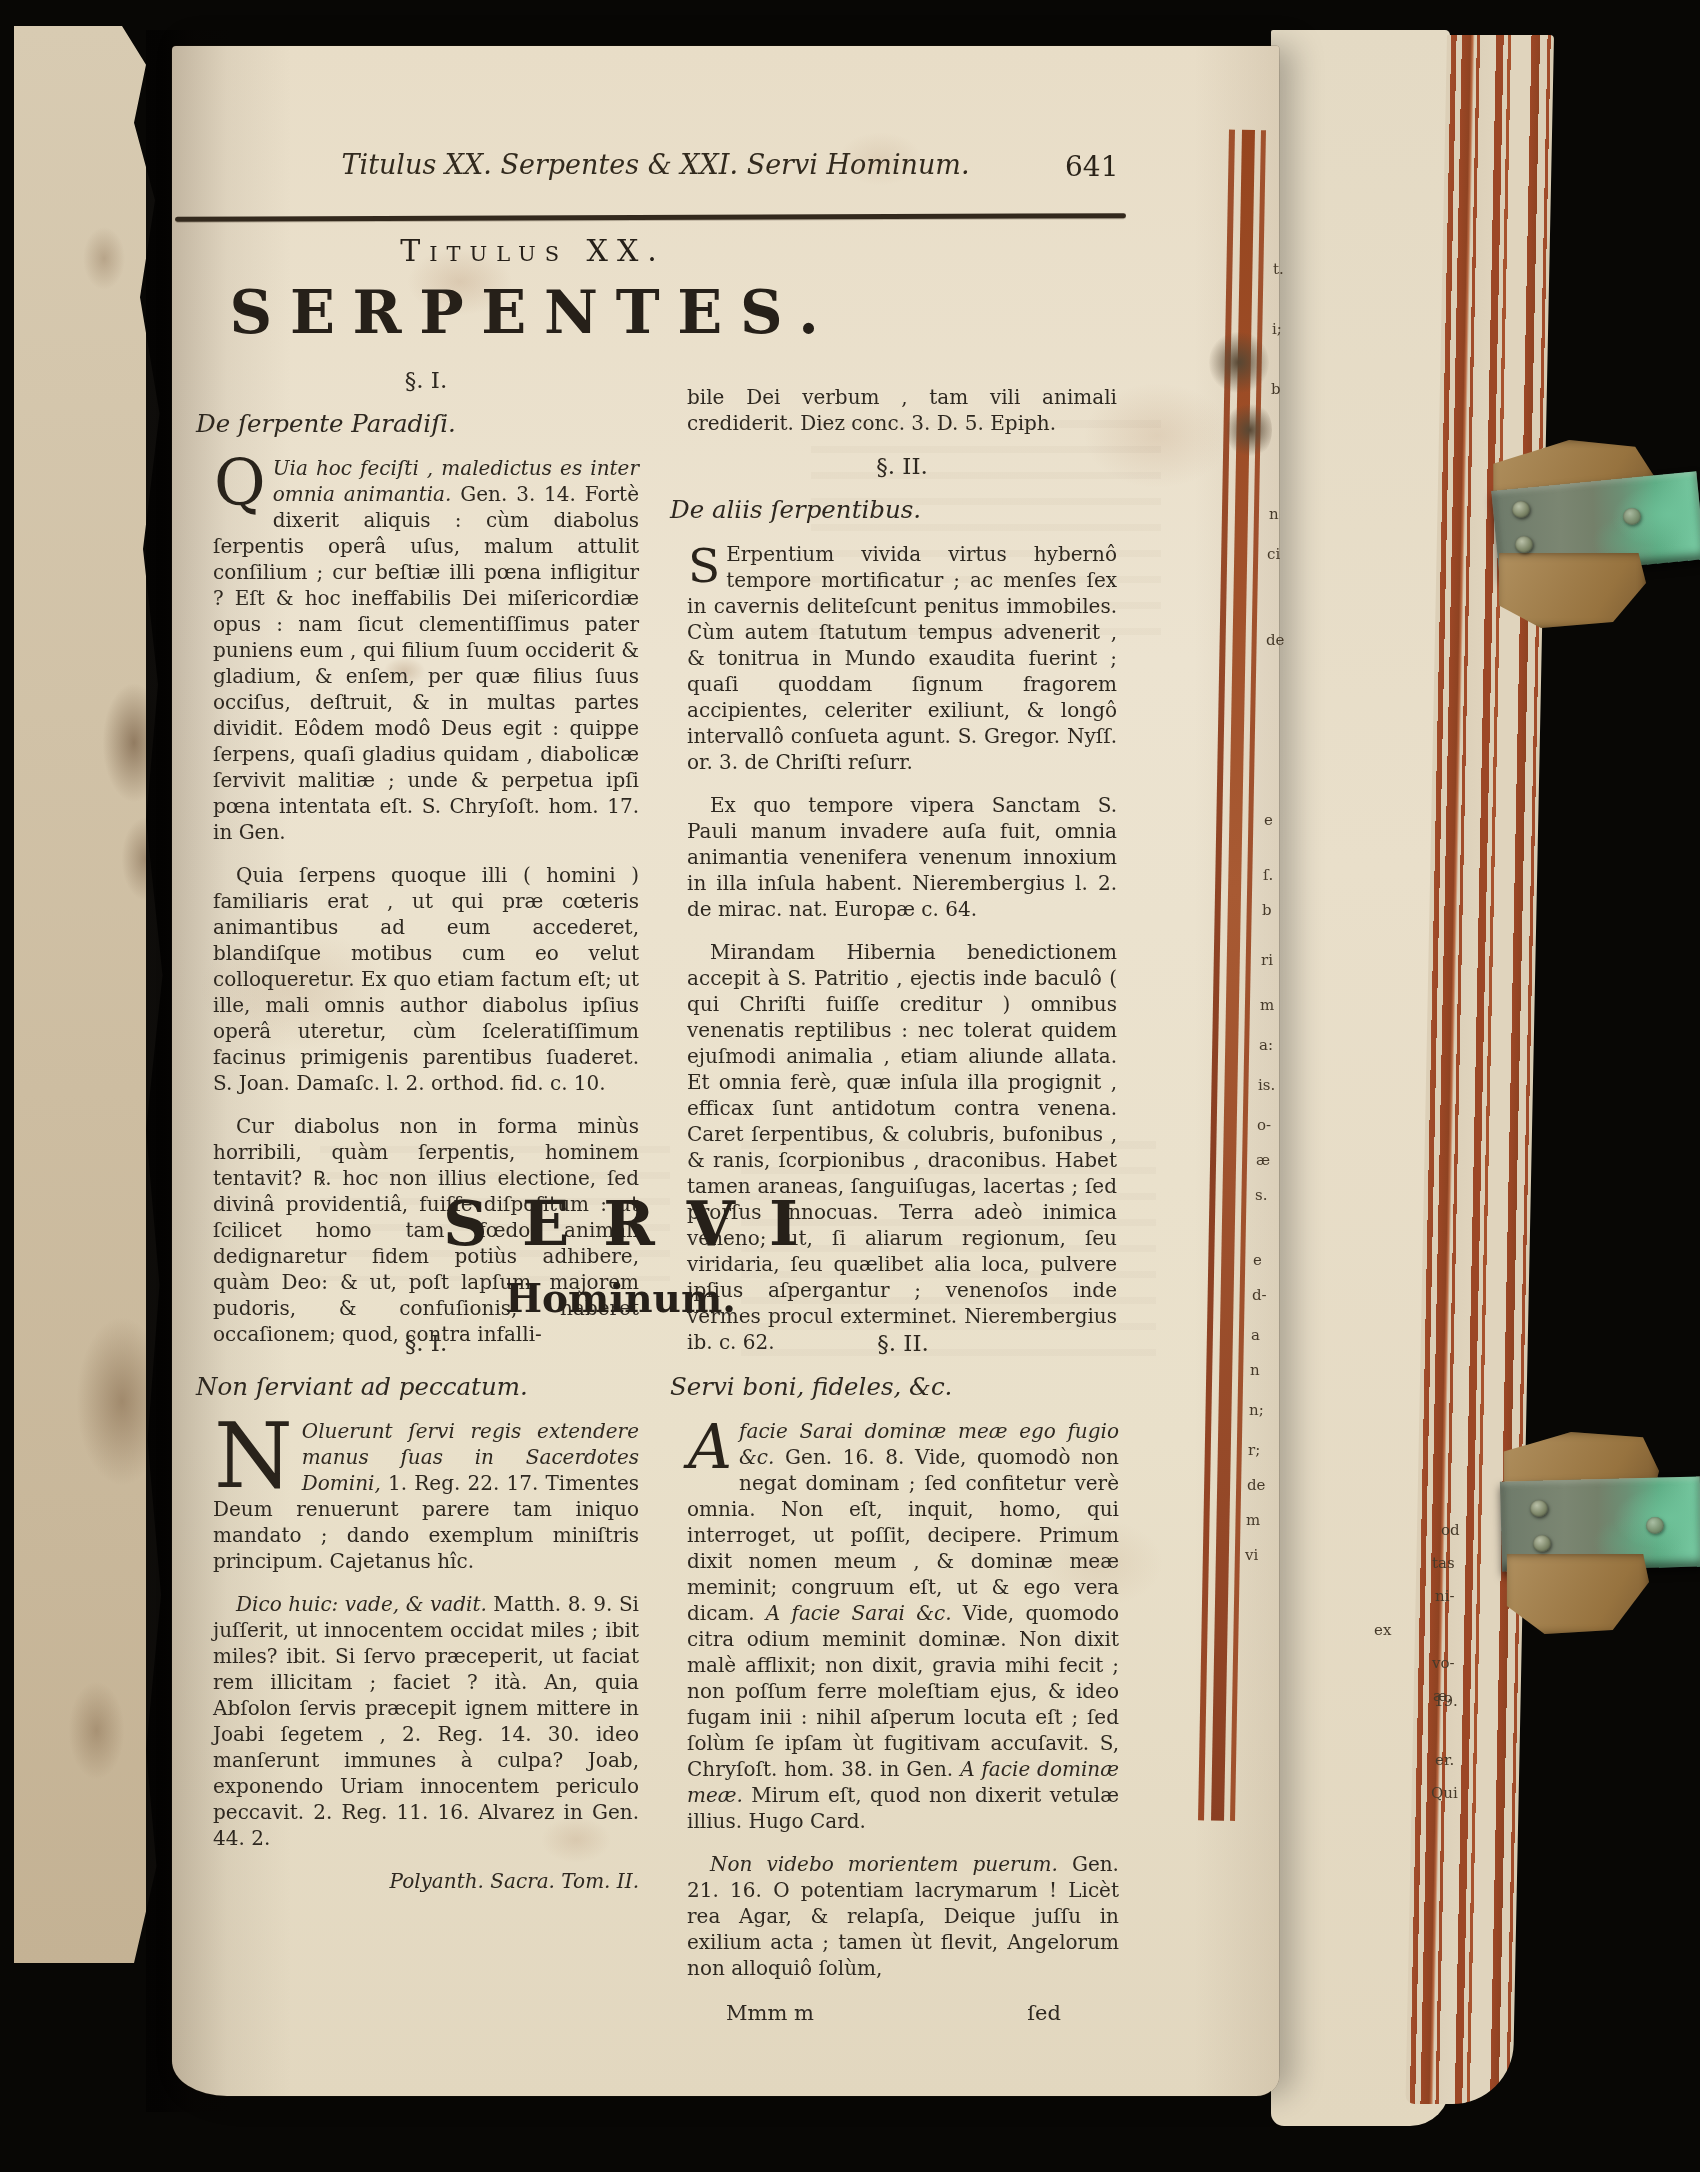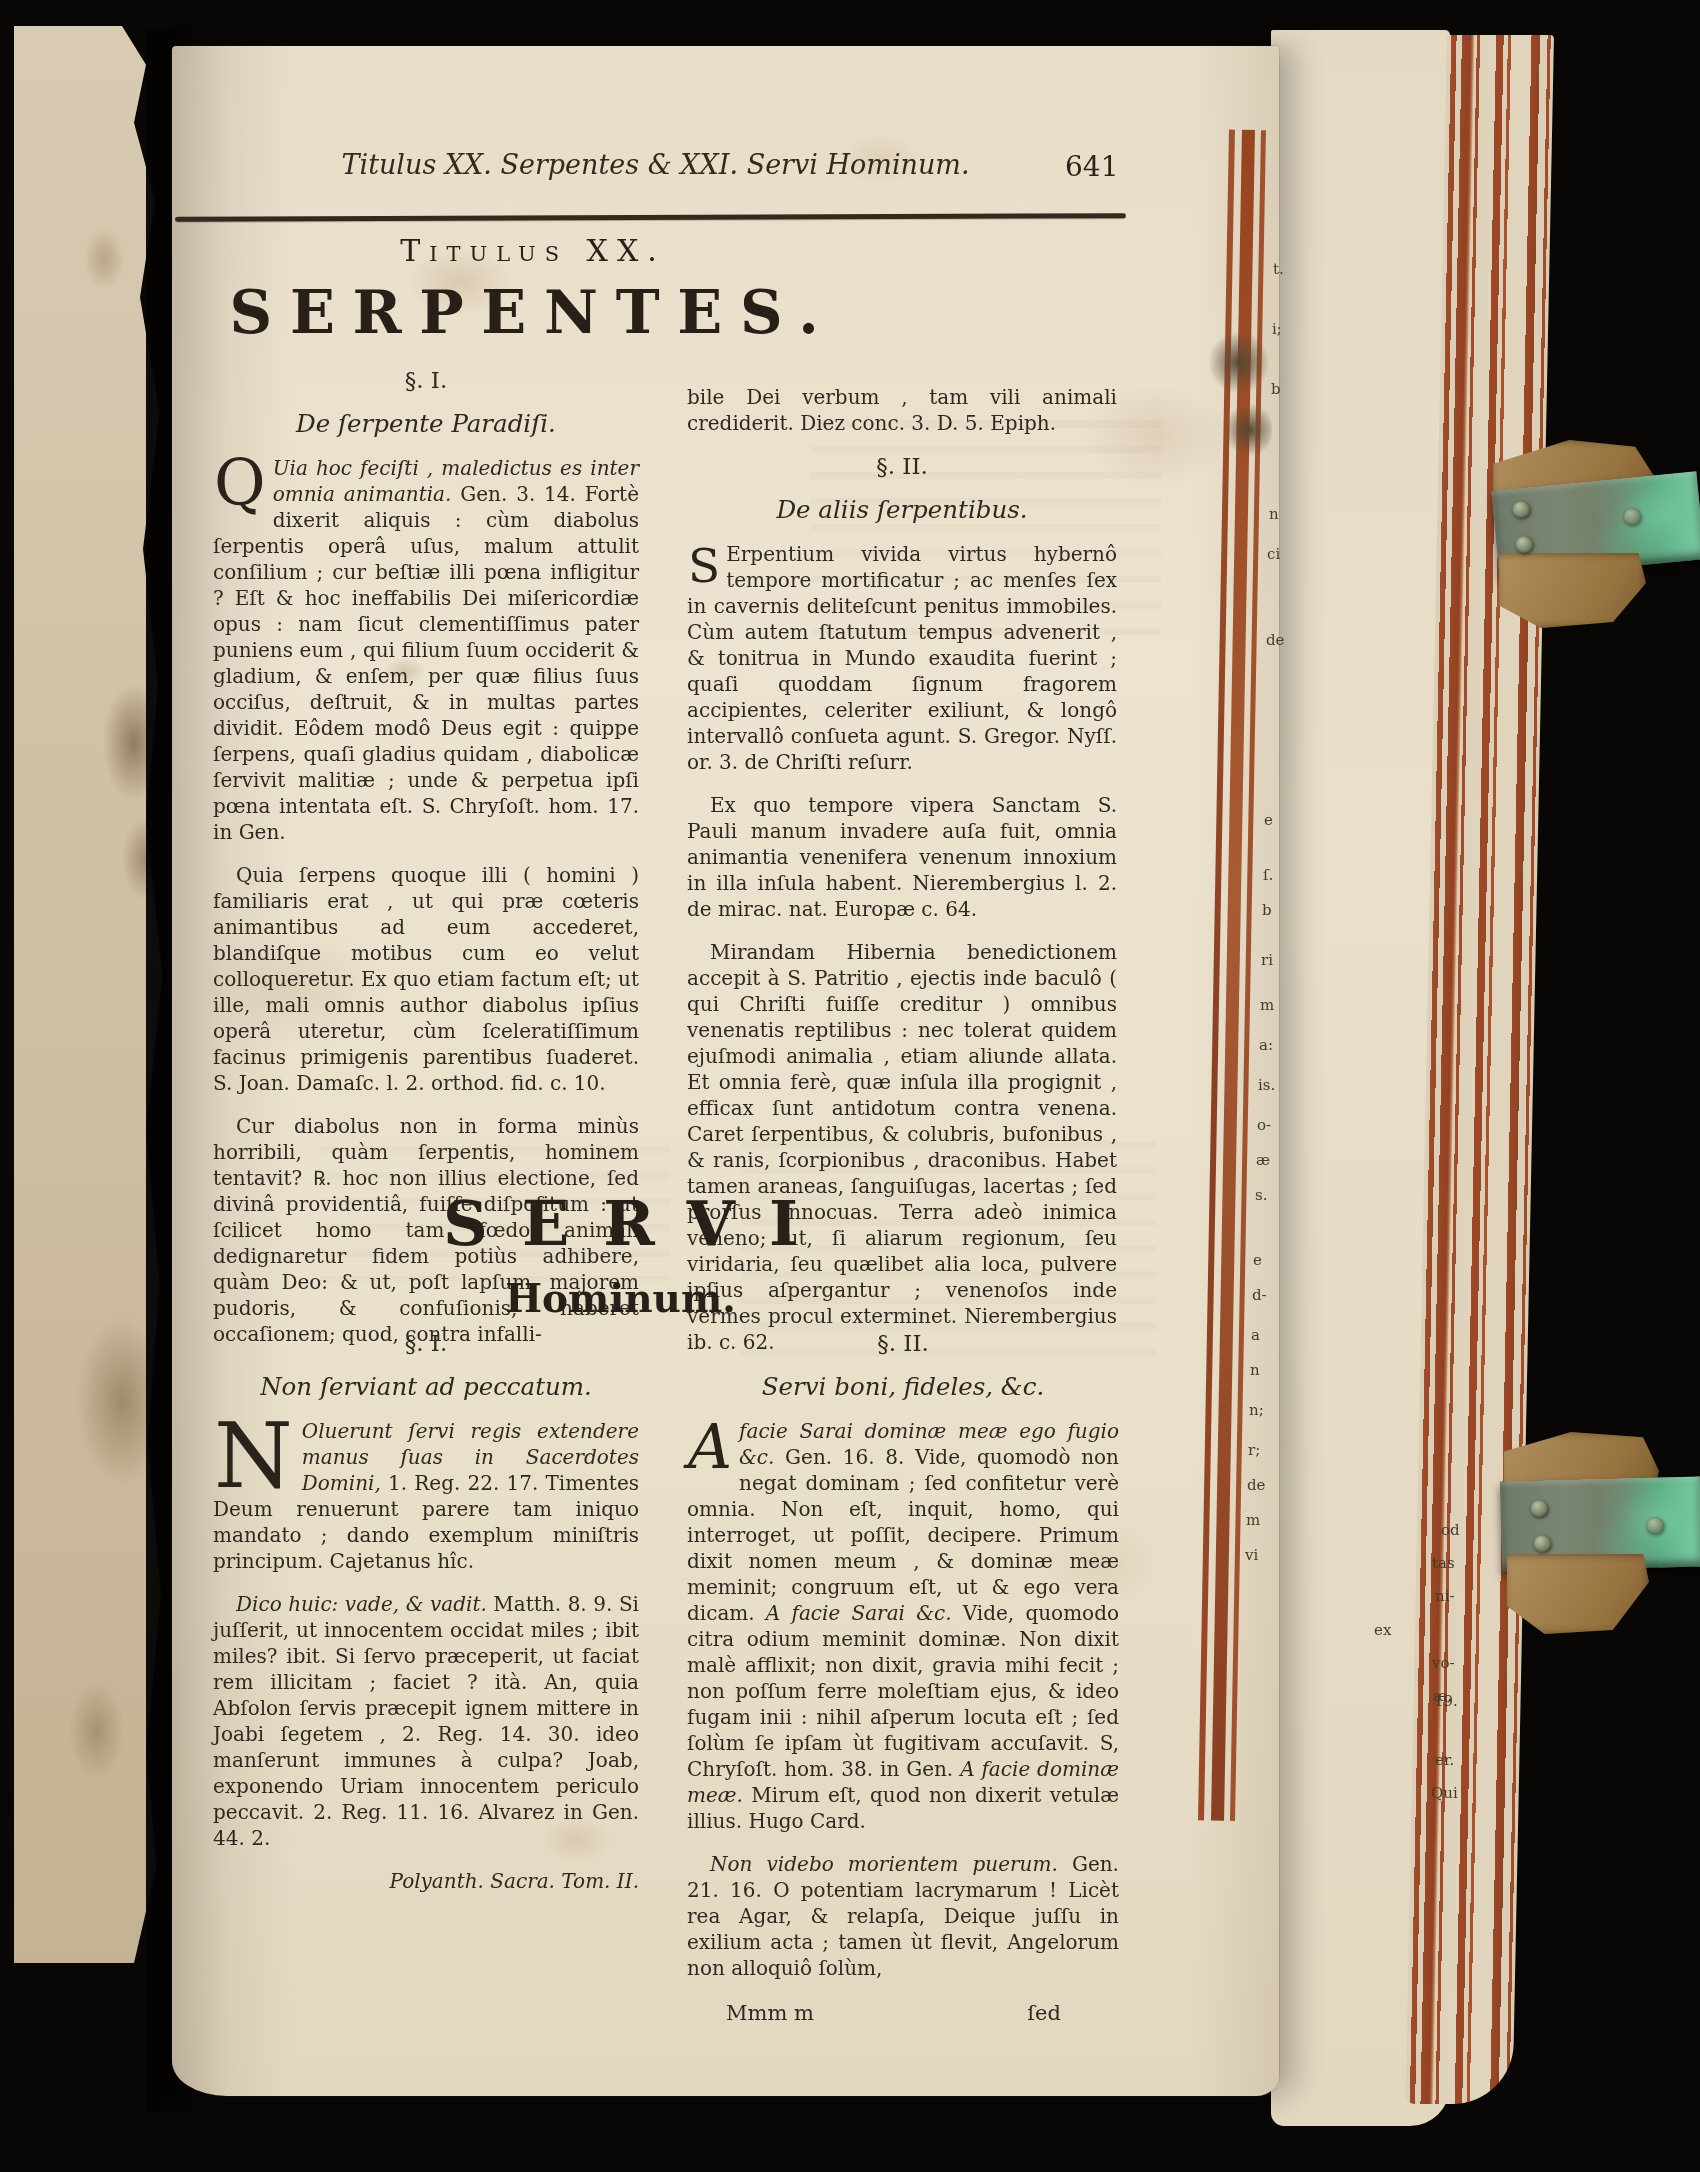--- a/index.html
+++ b/index.html
@@ -107,21 +107,21 @@
   .t21t{left:195px;top:1187px;width:851px;font-size:62px;letter-spacing:.55em;font-weight:bold;text-indent:.55em;}
   .t21s{left:195px;top:1275px;width:851px;font-size:39px;font-weight:bold;}
 
   .col{position:absolute;}
   .c-ul{left:196px;top:367px;width:460px;}
   .c-ur{left:670px;top:367px;width:464px;}
   .c-ll{left:196px;top:1330px;width:460px;}
   .c-lr{left:670px;top:1330px;width:466px;}
 
   .sec-mark{text-align:center;font-size:23px;margin:0 0 6px;}
-  .sec-sub{text-align:center;font-style:italic;font-size:24.5px;margin:16px 0 14px;}
+  .sec-sub{font-style:italic;font-size:24.5px;margin:16px 0 14px;}
   .mt{margin-top:8px;}
 
   .para{font-size:20px;line-height:26px;text-align:justify;margin:17px;color:#2e2820;}
   .para .it{font-style:italic;}
   .para.ind{text-indent:23px;}
   .para.sig{font-style:italic;text-indent:60px;text-align:right;}
   .drop{float:left;font-size:63px;line-height:.82;padding:3px 7px 0 1px;color:#29231b;}
   .drop.d3{font-size:90px;line-height:.78;padding-right:9px;}
   .drop.d15{font-size:47px;line-height:.95;padding-right:6px;}
   .drop.d2a{font-size:61px;line-height:.85;font-style:italic;}

